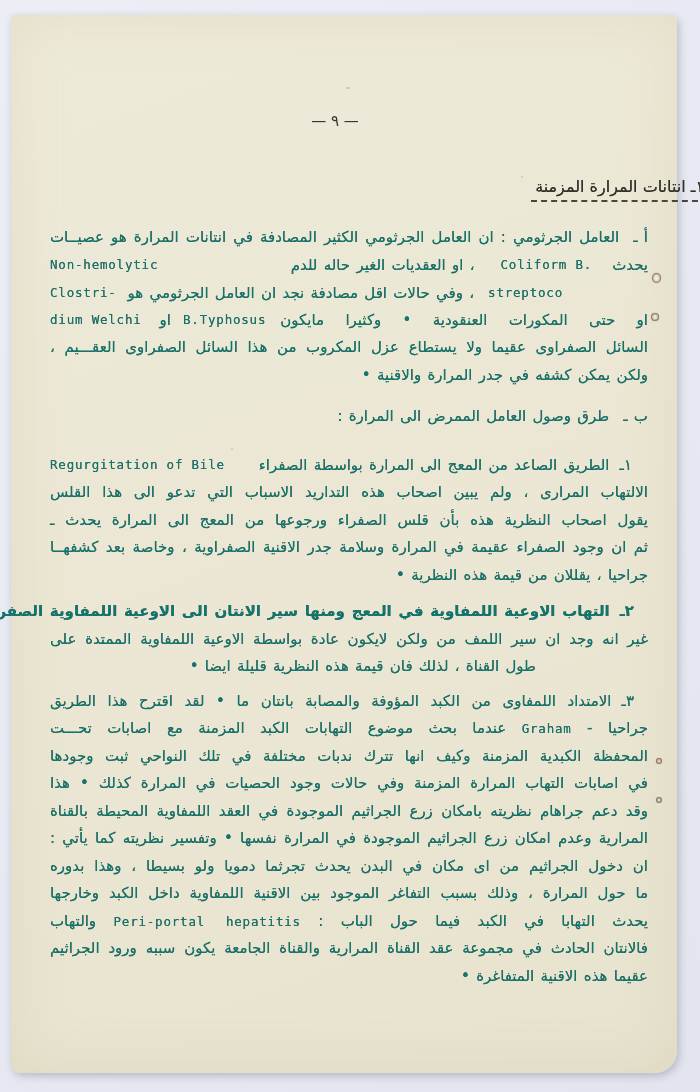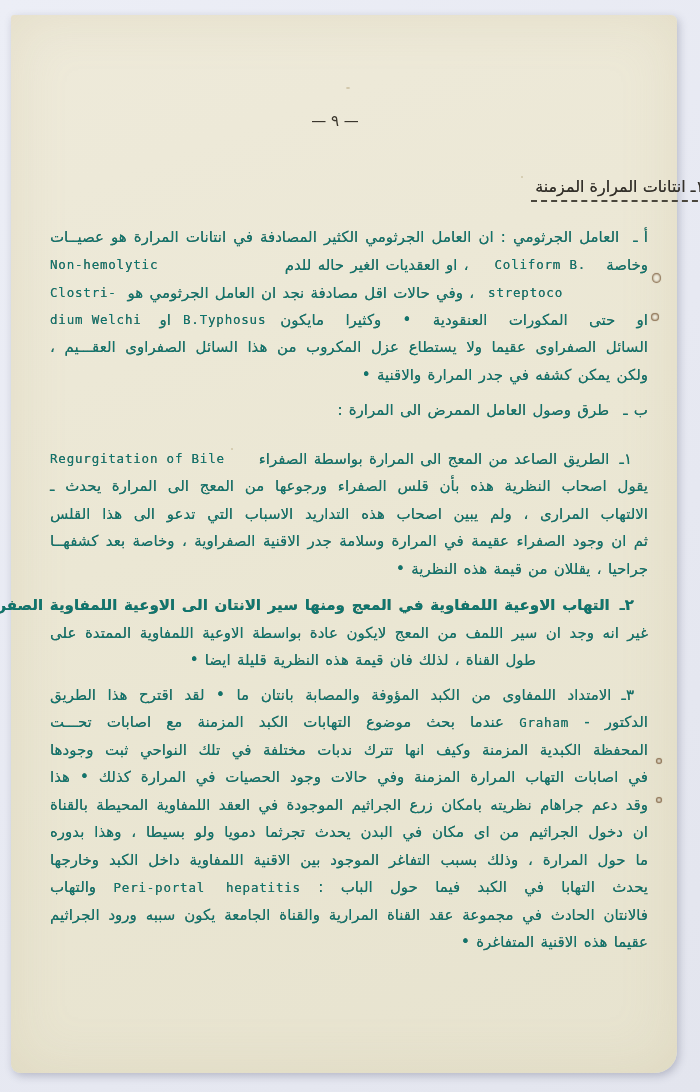--- a/index.html
+++ b/index.html
@@ -47,21 +47,21 @@
     direction:ltr; display:flex; align-items:center;
     font-size:15px; height:27.5px; line-height:26px;
   }
   .flexline .ar { direction:rtl; unicode-bidi:embed; word-spacing:1.5px; }
   .sp { flex:0 0 auto; }
   .grow { flex:1 1 auto; }
   .marker { display:inline-block; margin-left:14px; }
   .m-sm { margin-left:10px; }
   .indent-r { padding-right:14px; }
   .pad-r-deep { padding-right:112px; }
-  .gap-b { margin-top:8px; }
+  .gap-b { margin-top:14px; }
   .gap-i1 { margin-top:21px; }
   .gap-i2 { margin-top:9px;font-weight:bold; }
   .gap-i3 { margin-top:7px; }
   .just-fill { flex:1 1 auto; text-align:justify; text-align-last:justify; }
   .hole { position:absolute; border-radius:50%; background:#efecdd;
           box-shadow: inset 0 0 2px 1px #7d5f3e, 0 0 1px rgba(120,95,60,0.6); }
   .speck { position:absolute; border-radius:50%; background:#c9bd9c; opacity:0.8; }
 </style>
 </head>
 <body>
@@ -78,21 +78,21 @@
 
   <div class="line"><span class="marker">أ ـ</span><span>العامل الجرثومي : ان العامل الجرثومي الكثير المصادفة في انتانات المرارة هو عصيــات</span></div>
 
   <div class="flexline">
     <span class="latin">Non-hemolytic</span>
     <span class="grow"></span>
     <span class="ar">، او العقديات الغير حاله للدم</span>
     <span class="sp" style="width:26px"></span>
     <span class="latin">Coliform B.</span>
     <span class="sp" style="width:20px"></span>
-    <span class="ar">وخاصة</span>
+    <span class="ar">يحدث</span>
   </div>
 
   <div class="flexline">
     <span class="latin">Clostri-</span>
     <span class="grow"></span>
     <span class="ar">، وفي حالات اقل مصادفة نجد ان العامل الجرثومي هو</span>
     <span class="sp" style="width:14px"></span>
     <span class="latin">streptoco</span>
     <span class="sp" style="width:85px"></span>
   </div>
@@ -111,34 +111,35 @@
   <div class="line al-right">ولكن يمكن كشفه في جدر المرارة والاقنية •</div>
 
   <div class="line al-right gap-b"><span class="marker">ب ـ</span><span>طرق وصول العامل الممرض الى المرارة :</span></div>
 
   <div class="flexline gap-i1">
     <span class="latin">Regurgitation of Bile</span>
     <span class="grow"></span>
     <span class="ar"><span class="marker m-sm">١ـ</span><span>الطريق الصاعد من المعج الى المرارة بواسطة الصفراء</span></span>
     <span class="sp" style="width:16px"></span>
   </div>
+  <div class="line">الالتهاب المرارى ، ولم يبين اصحاب هذه التداريد الاسباب التي تدعو الى هذا القلس</div>
   <div class="line">يقول اصحاب النظرية هذه بأن قلس الصفراء ورجوعها من المعج الى المرارة يحدث ـ</div>
-  <div class="line">الالتهاب المرارى ، ولم يبين اصحاب هذه التداريد الاسباب التي تدعو الى هذا القلس</div>
   <div class="line">ثم ان وجود الصفراء عقيمة في المرارة وسلامة جدر الاقنية الصفراوية ، وخاصة بعد كشفهــا</div>
   <div class="line al-right">جراحيا ، يقللان من قيمة هذه النظرية •</div>
 
   <div class="line indent-r gap-i2"><span class="marker m-sm">٢ـ</span><span>التهاب الاوعية اللمفاوية في المعج ومنها سير الانتان الى الاوعية اللمفاوية الصفراوية</span></div>
-  <div class="line">غير انه وجد ان سير اللمف من المعج لايكون عادة بواسطة الاوعية اللمفاوية الممتدة على</div>
+  <div class="line">غير انه وجد ان سير اللمف من ولكن لايكون عادة بواسطة الاوعية اللمفاوية الممتدة على</div>
   <div class="line al-right pad-r-deep">طول القناة ، لذلك فان قيمة هذه النظرية قليلة ايضا •</div>
 
   <div class="line indent-r gap-i3"><span class="marker m-sm">٣ـ</span><span>الامتداد اللمفاوى من الكبد المؤوفة والمصابة بانتان ما •  لقد اقترح هذا الطريق</span></div>
-  <div class="line"><span>الدكتور -</span> <span class="latin">Graham</span> <span>عندما بحث موضوع التهابات الكبد المزمنة مع اصابات تحـــت</span></div>
+  <div class="line"><span>جراحيا -</span> <span class="latin">Graham</span> <span>عندما بحث موضوع التهابات الكبد المزمنة مع اصابات تحـــت</span></div>
   <div class="line">المحفظة الكبدية المزمنة وكيف انها تترك ندبات مختلفة في تلك النواحي ثبت وجودها</div>
   <div class="line">في اصابات التهاب المرارة المزمنة وفي حالات وجود الحصيات في المرارة كذلك • هذا</div>
   <div class="line">وقد دعم جراهام نظريته بامكان زرع الجراثيم الموجودة في العقد اللمفاوية المحيطة بالقناة</div>
+  <div class="line">المرارية وعدم امكان زرع الجراثيم الموجودة في المرارة نفسها • وتفسير نظريته كما يأتي :</div>
   <div class="line">ان دخول الجراثيم من اى مكان في البدن يحدث تجرثما دمويا ولو بسيطا ، وهذا بدوره</div>
   <div class="line">ما حول المرارة ، وذلك بسبب التفاغر الموجود بين الاقنية اللمفاوية داخل الكبد وخارجها</div>
   <div class="line"><span>يحدث التهابا في الكبد فيما حول الباب :</span> <span class="latin">Peri-portal hepatitis</span> <span>والتهاب</span></div>
   <div class="line">فالانتان الحادث في مجموعة عقد القناة المرارية والقناة الجامعة يكون سببه ورود الجراثيم</div>
   <div class="line al-right">عقيما هذه الاقنية المتفاغرة •</div>
 
 </div>
 
 <div class="hole" style="left:652px; top:273px; width:9px; height:10px;"></div>
 <div class="hole" style="left:651px; top:313px; width:8px; height:8px;"></div>

